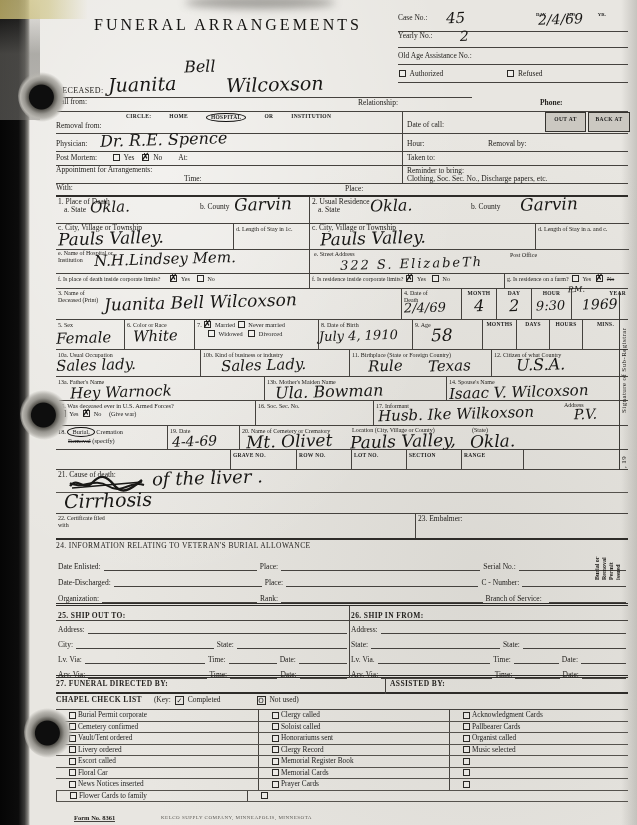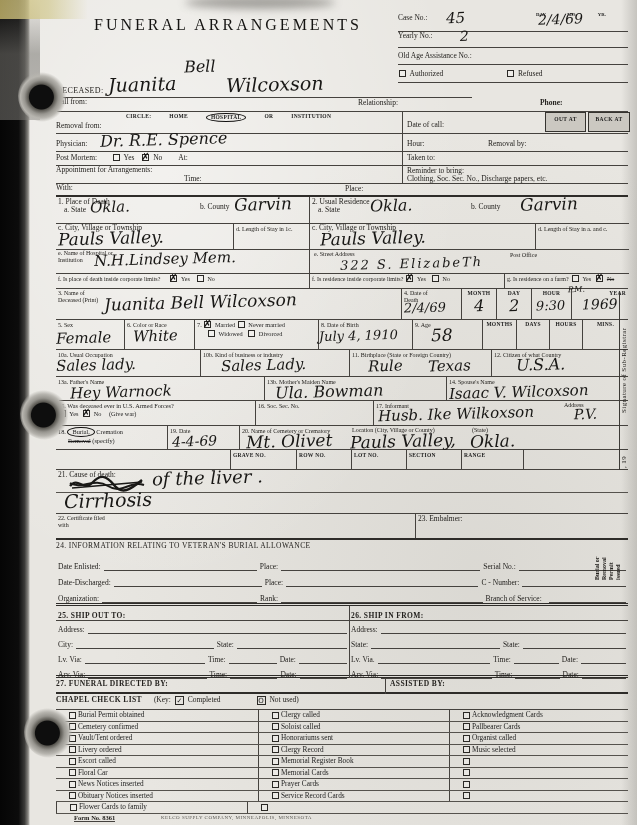--- a/index.html
+++ b/index.html
@@ -503,21 +503,21 @@
       <span class="kb">✓</span>
       <span class="lbl">Completed</span>
       <span class="kb" style="margin-left:34px">O</span>
       <span class="lbl">Not used)</span>
     </div>
 
     <div class="sec" style="top:709px;border-top:1px solid #45423e">
       <div class="chkrow">
         <div class="chkcell chkc1">
             <span class="cb"></span>
-            <span>Burial Permit obtained</span>
+            <span>Burial Permit corporate</span>
           </div>
         <div class="chkcell chkc2">
             <span class="cb"></span>
             <span>Clergy called</span>
           </div>
         <div class="chkcell chkc3">
             <span class="cb"></span>
             <span>Acknowledgment Cards</span>
           </div>
       </div>
@@ -592,34 +592,20 @@
           </div>
       </div>
       <div class="chkrow">
         <div class="chkcell chkc1">
             <span class="cb"></span>
             <span>News Notices inserted</span>
           </div>
         <div class="chkcell chkc2">
             <span class="cb"></span>
             <span>Prayer Cards</span>
-          </div>
-        <div class="chkcell chkc3">
-            <span class="cb"></span>
-            <span></span>
-          </div>
-      </div>
-      <div class="chkrow">
-        <div class="chkcell chkc1">
-            <span class="cb"></span>
-            <span>Obituary Notices inserted</span>
-          </div>
-        <div class="chkcell chkc2">
-            <span class="cb"></span>
-            <span>Service Record Cards</span>
           </div>
         <div class="chkcell chkc3">
             <span class="cb"></span>
             <span></span>
           </div>
       </div>
       <div class="chkrow">
         <div class="chkcell chkc2">
             <span class="cb"></span>
             <span>Flower Cards to family</span>

